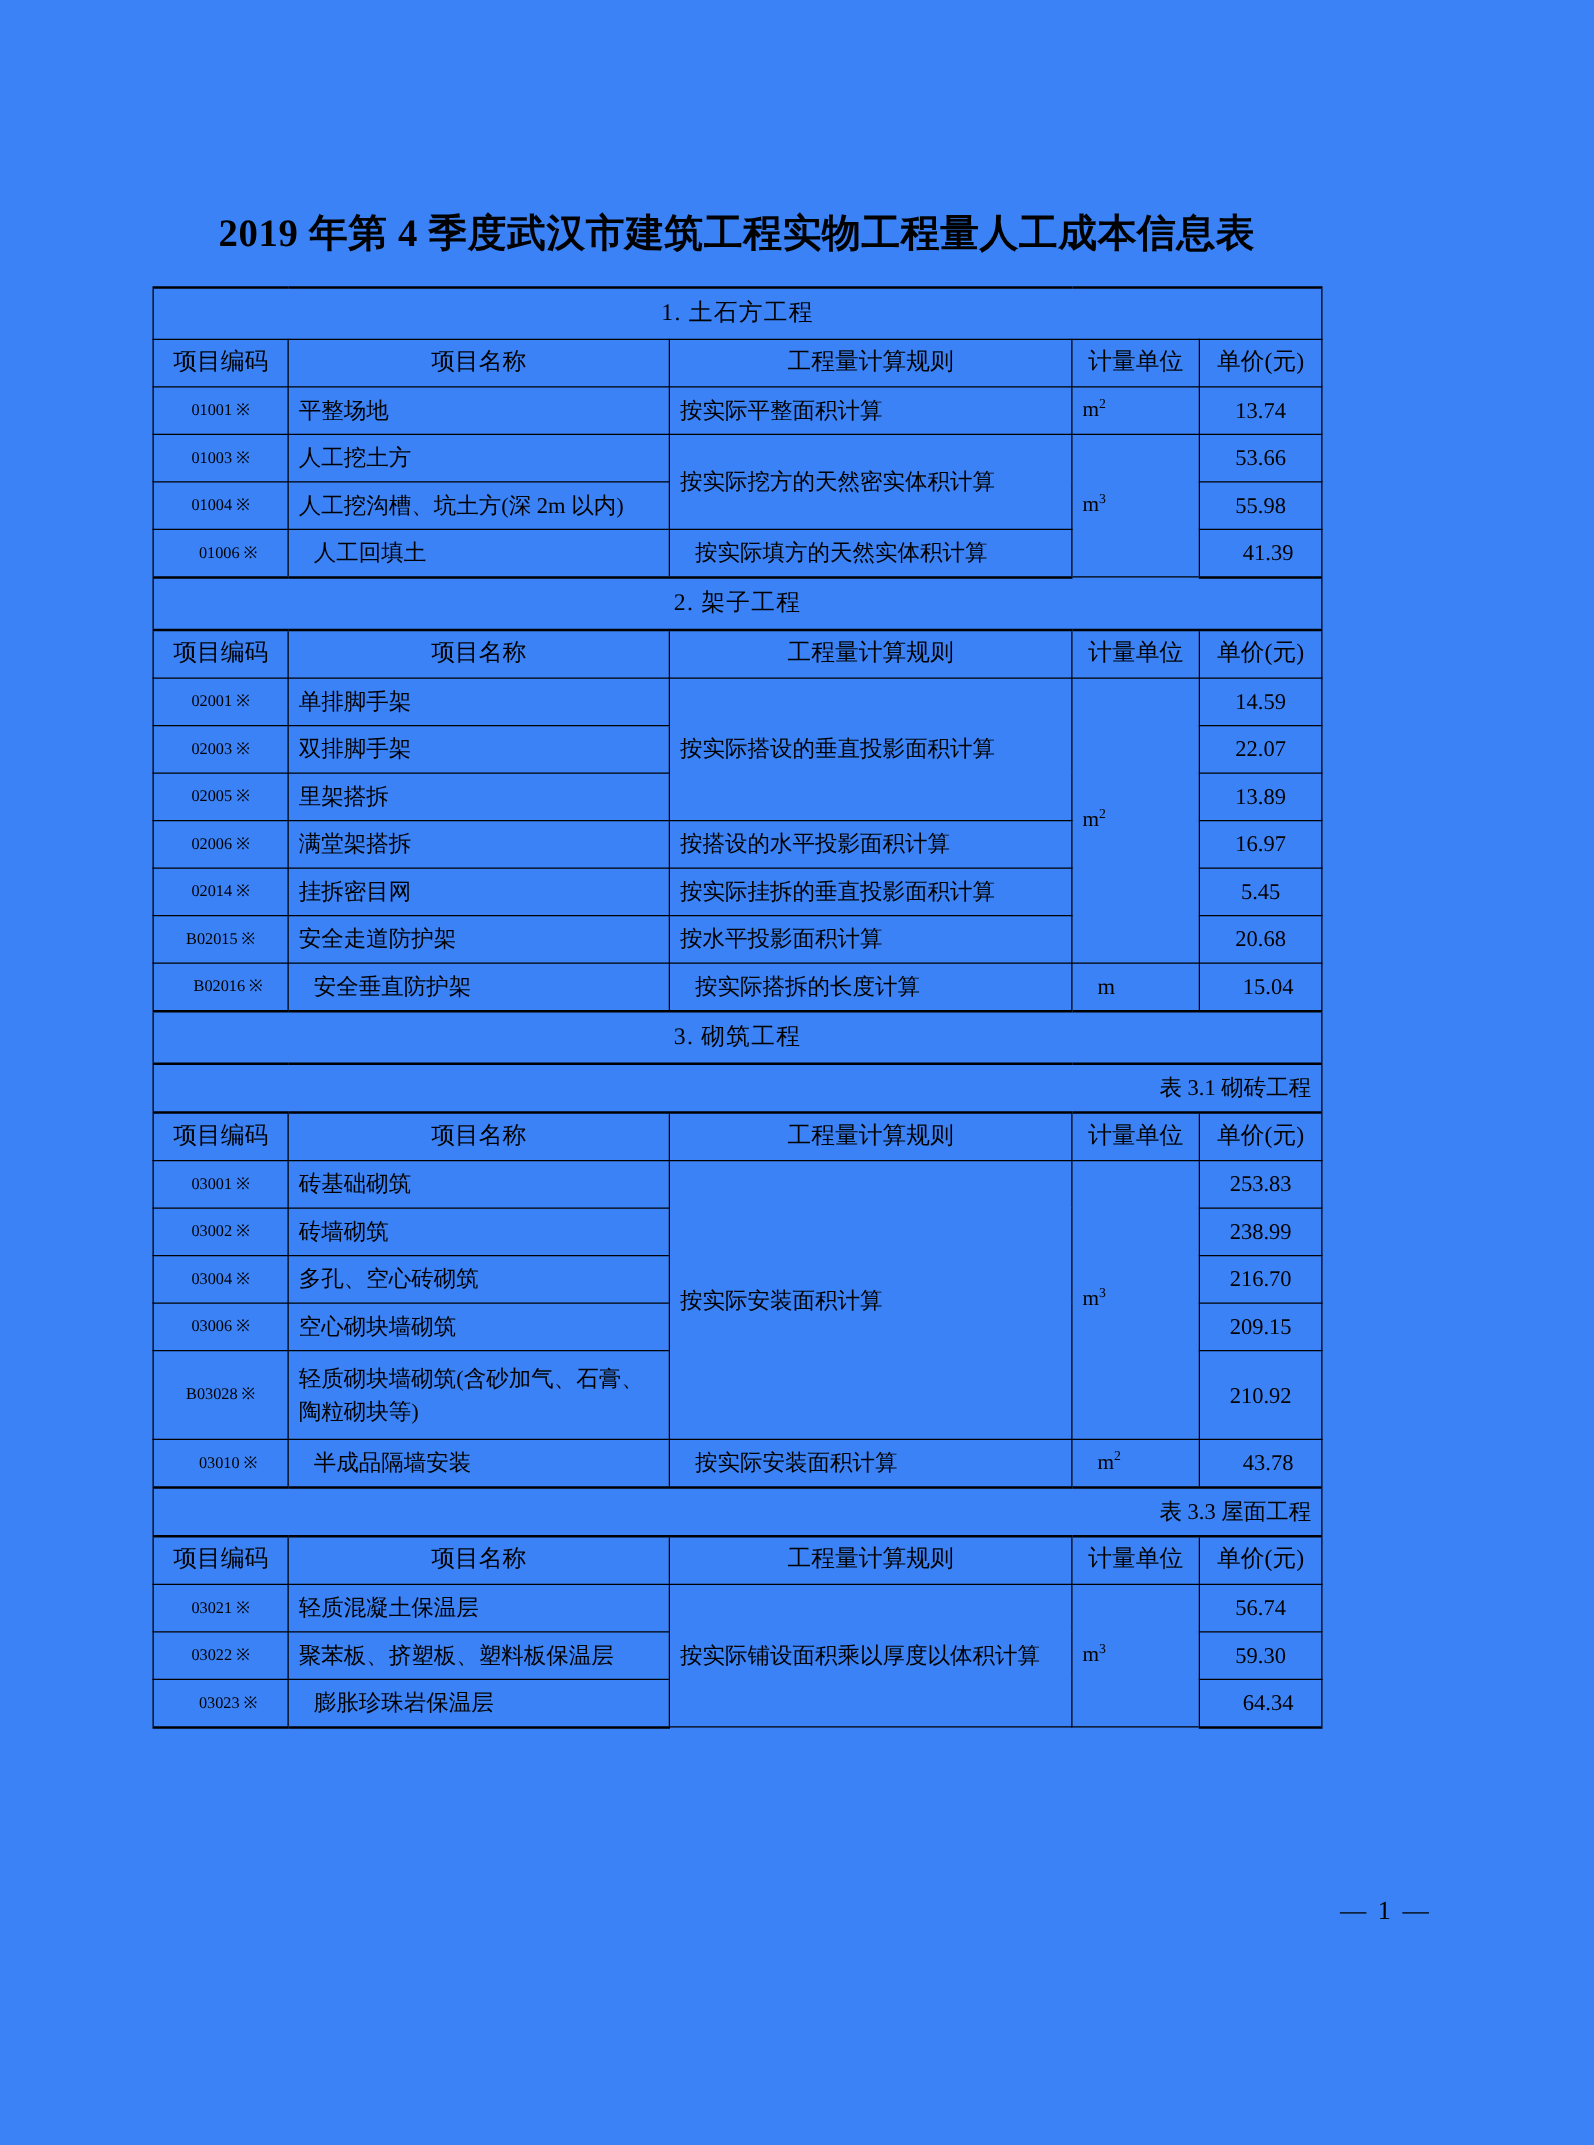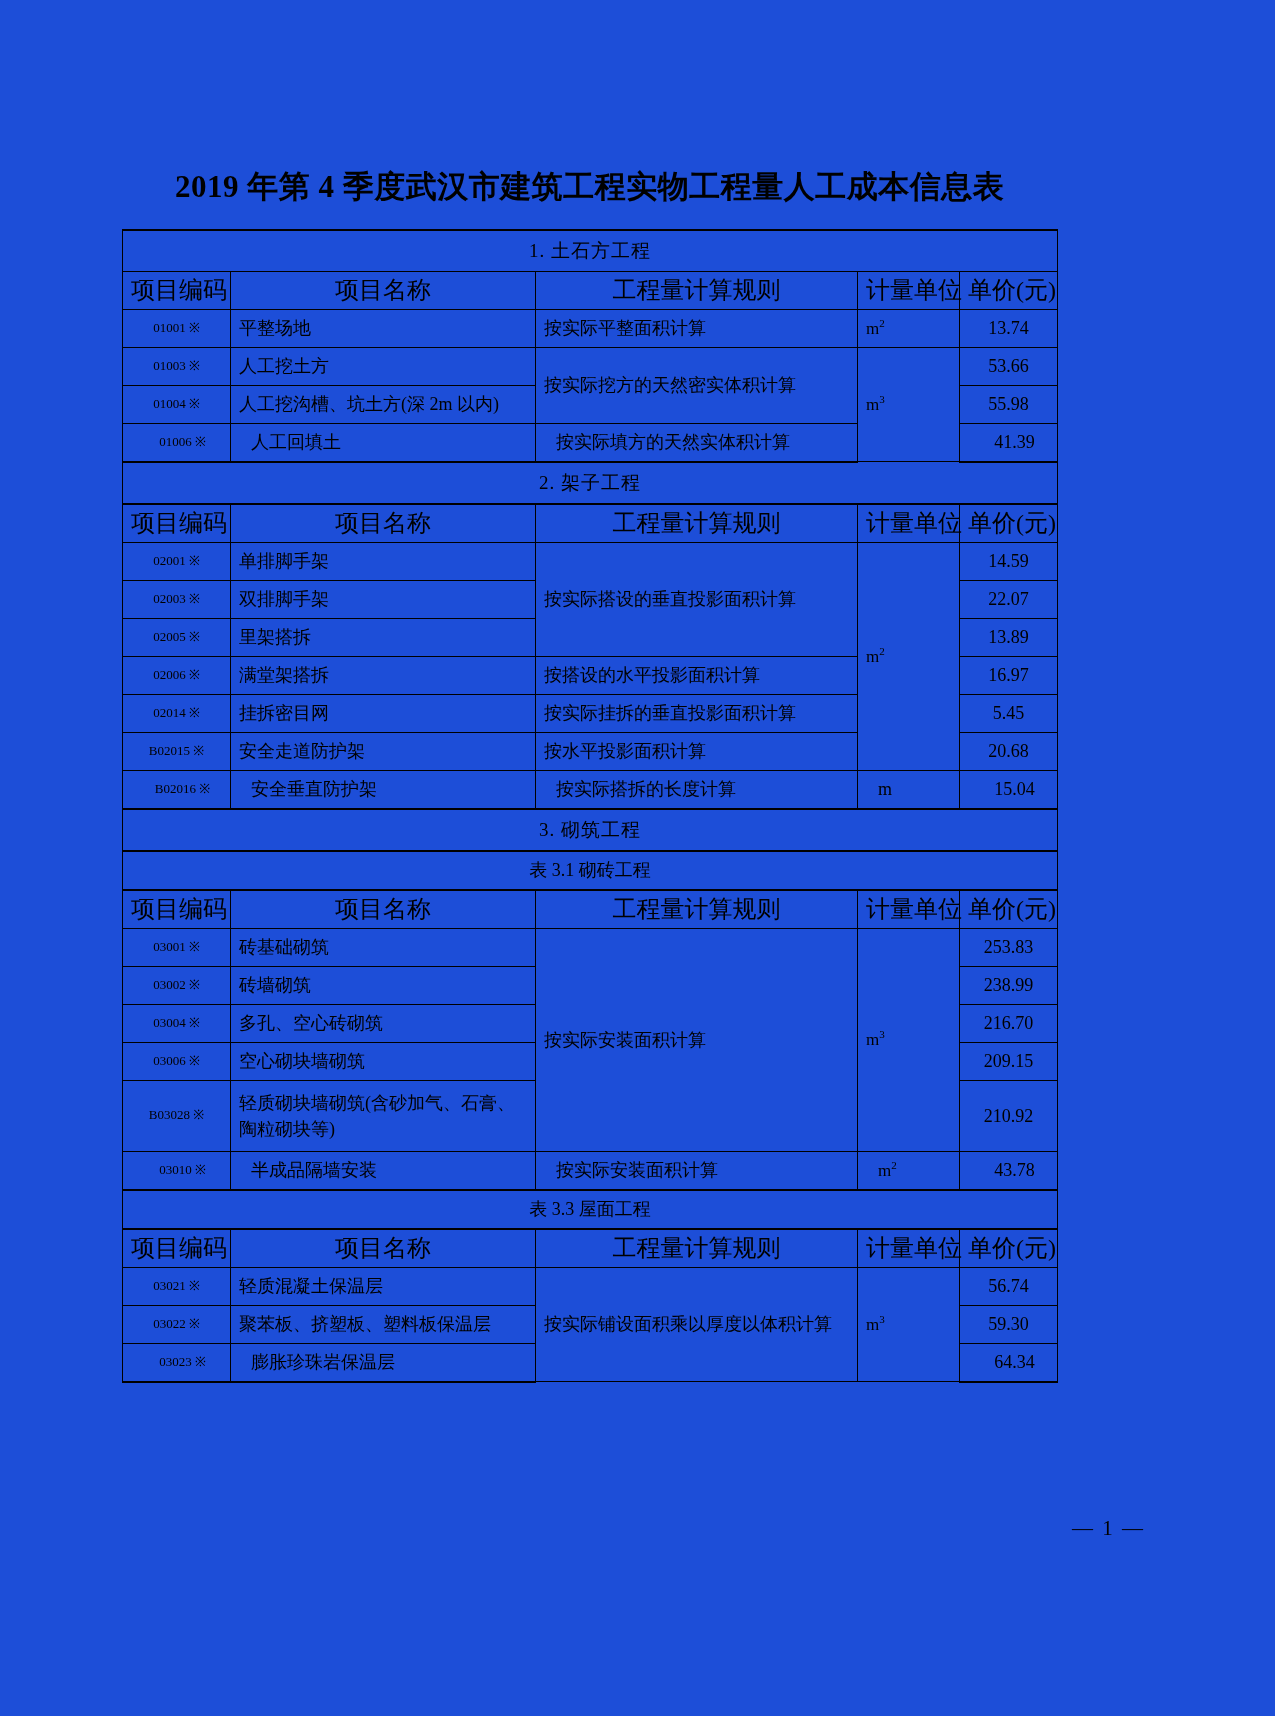--- a/index.html
+++ b/index.html
@@ -13,21 +13,21 @@
     font-family: "Liberation Serif", "DejaVu Serif", serif;
     color: #000000;
     position: relative;
     overflow: hidden;
   }
   .page {
     position: absolute;
     left: 0; top: 0;
     width: 1275px;
     height: 1716px;
-    background: #1d4ed8;
+    background: #3b82f6;
   }
   .content {
     position: absolute;
     left: 122px;
     top: 168px;
     width: 935px;
   }
   h1.doc-title {
     font-size: 31px;
     font-weight: bold;
@@ -66,27 +66,27 @@
   }
   td.outer-l { border-left: 2.5px solid #000; }
   td.outer-r { border-right: 2.5px solid #000; margin-top: 32px; }
   .section-title {
     text-align: center;
     font-size: 19px;
     height: 40px;
     letter-spacing: 1px;
   }
   .sub-title {
-    text-align: center;
+    text-align: right;
     font-size: 18px;
     height: 37px;
   }
   .hdr {
     text-align: center;
-    font-size: 24px;
+    font-size: 19px;
     height: 37px;
     white-space: nowrap;
   }
   .c-code   { width: 108px; text-align: center; font-size: 13px; white-space: nowrap;}
   .c-name   { width: 305px; text-align: left; margin-left: 36px; }
   .c-rule   { width: 322px; text-align: left; }
   .c-unit   { width: 102px; text-align: left; }
   .c-price  { width: 98px;  text-align: center; }
   td.data-row-h { height: 37px; }
   td.tall { height: 70px; }

